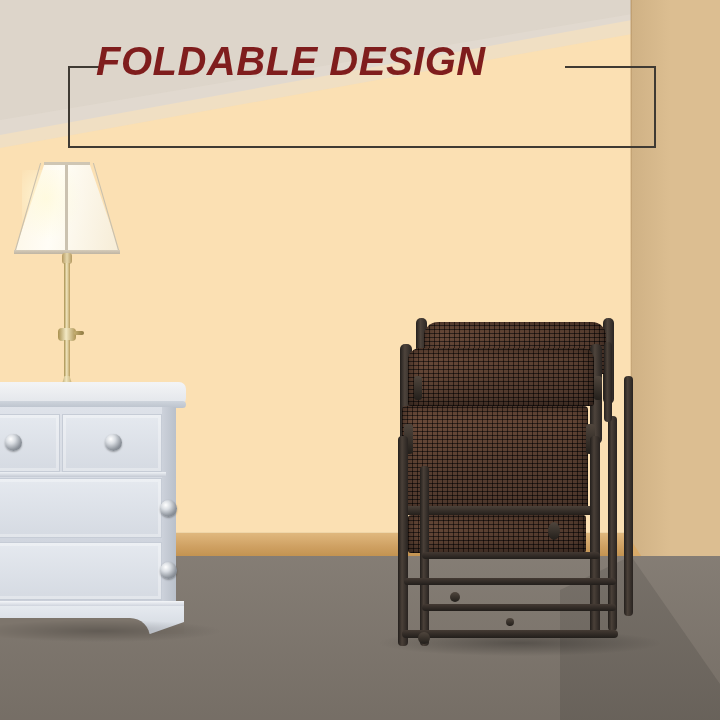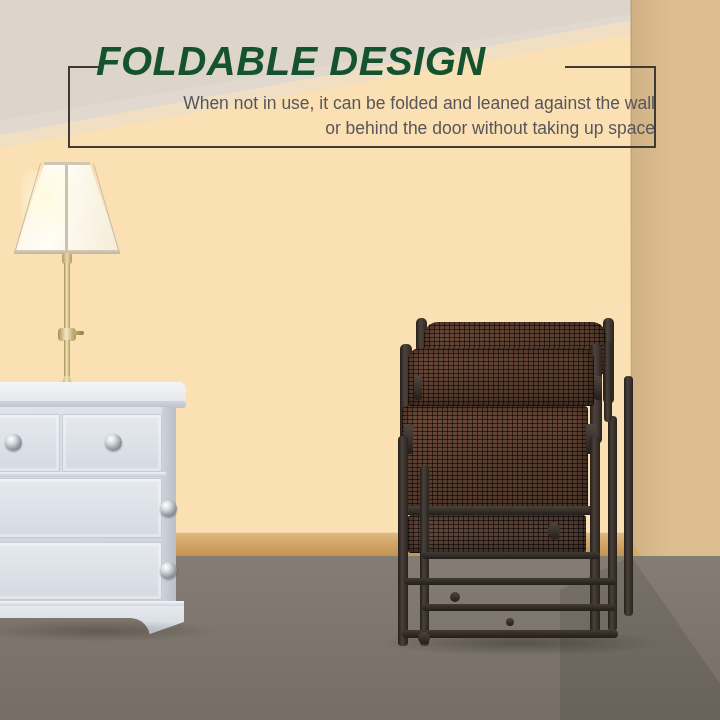--- a/index.html
+++ b/index.html
@@ -48,21 +48,21 @@
   .frame{position:absolute;left:68px;top:66px;width:588px;height:82px;}
   .frame-left{position:absolute;left:0;top:0;width:2px;height:82px;background:#3f3a33;}
   .frame-right{position:absolute;left:586px;top:0;width:2px;height:82px;background:#3f3a33;}
   .frame-bottom{position:absolute;left:0;top:80px;width:588px;height:2px;background:#3f3a33;}
   .frame-top-l{position:absolute;left:0;top:0;width:34px;height:2px;background:#3f3a33;}
   .frame-top-r{position:absolute;left:497px;top:0;width:89px;height:2px;background:#3f3a33;}
 
   .headline{
     position:absolute;left:96px;top:40px;width:380px;
     font-size:40px;font-weight:bold;font-style:italic;letter-spacing:.5px;
-    color:#14532d;line-height:1.05;white-space:nowrap;
+    color:#7f1d1d;line-height:1.05;white-space:nowrap;
   }
   .subtitle{
     position:absolute;left:110px;top:91px;width:545px;
     text-align:right;font-size:17.5px;color:#57565a;line-height:1.45;
   }
   .subtitle div{white-space:nowrap;}
 
   
   .lamp{position:absolute;left:8px;top:158px;width:120px;height:235px;}
   .shade{
@@ -293,18 +293,14 @@
   <div class="frame">
     <div class="frame-top-l"></div>
     <div class="frame-top-r"></div>
     <div class="frame-left"></div>
     <div class="frame-right"></div>
     <div class="frame-bottom"></div>
   </div>
 
   <div class="headline">FOLDABLE DESIGN</div>
 
-  <div class="subtitle">
-    <div>When not in use, it can be folded and leaned against the wall</div>
-    <div>or behind the door without taking up space</div>
-  </div>
 
 </div>
 
 </body></html>

